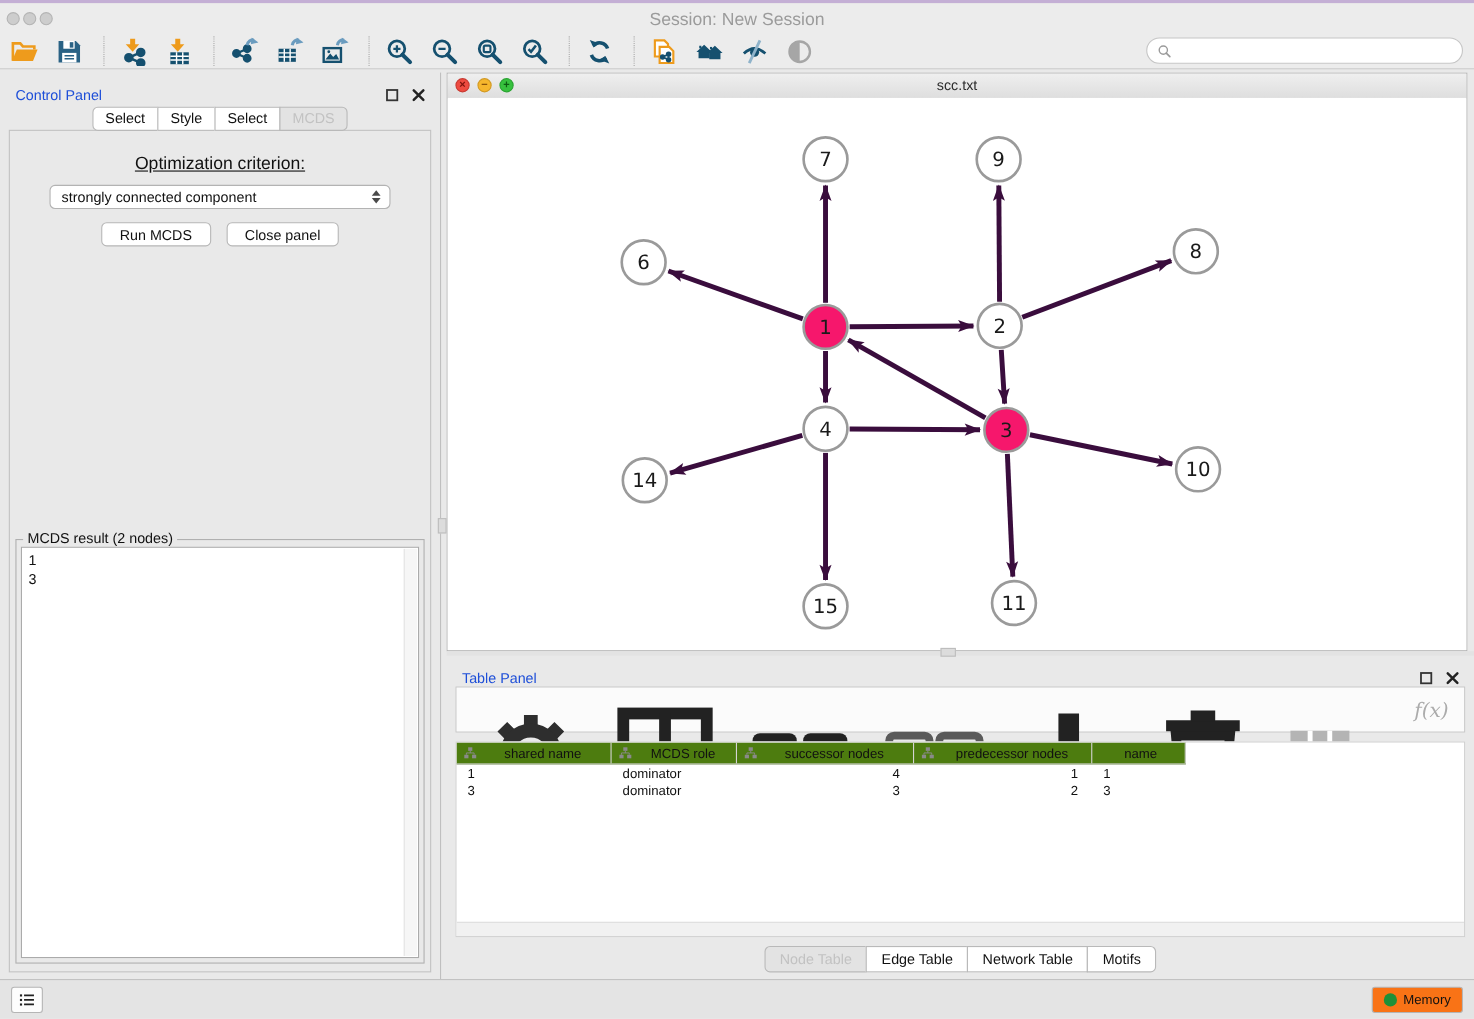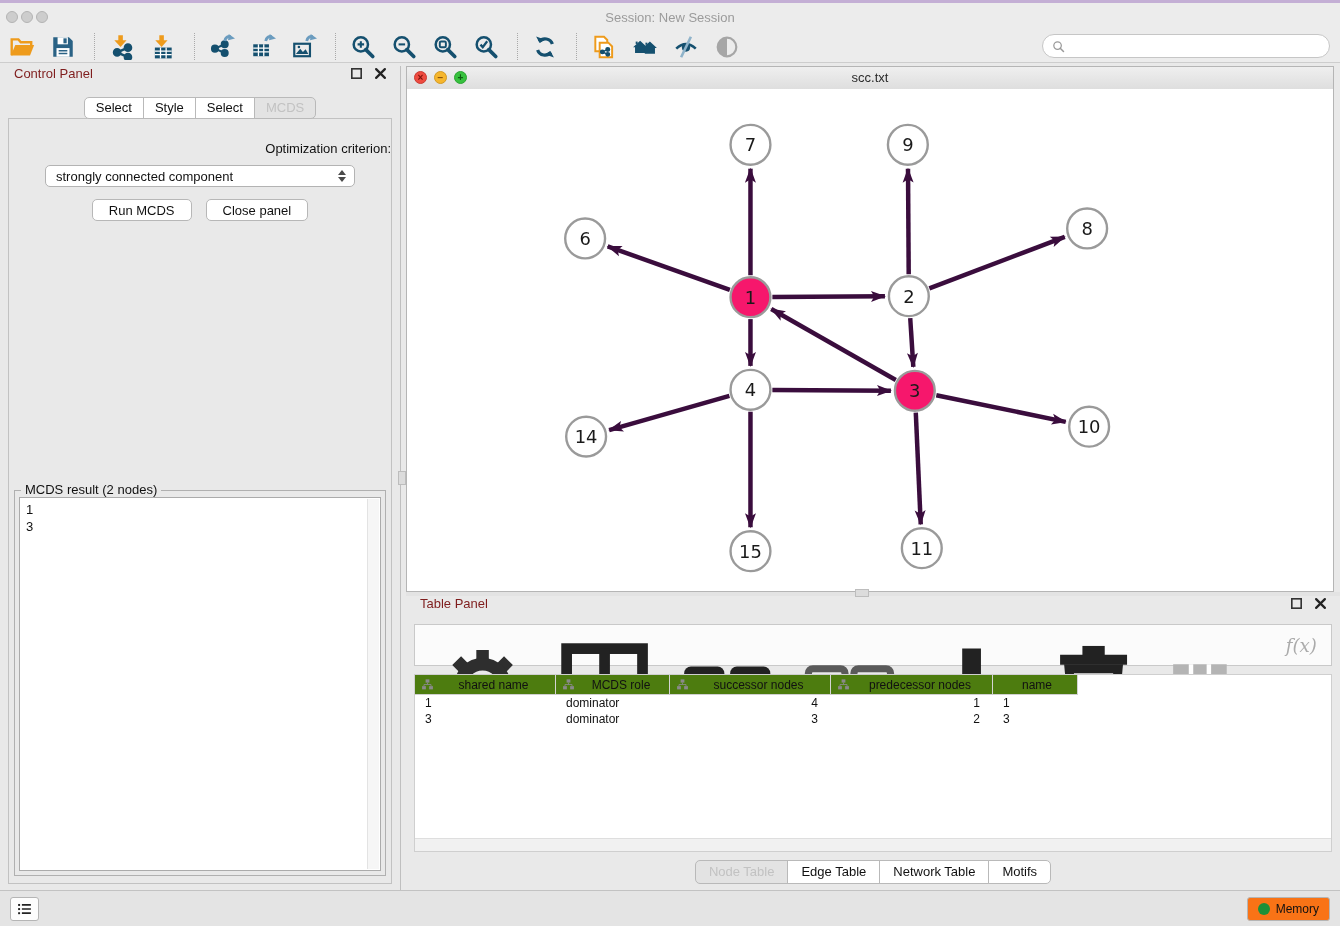--- a/index.html
+++ b/index.html
@@ -3,48 +3,48 @@
 <meta charset="utf-8">
 <style>
   html,body{margin:0;padding:0;}
   body{width:1340px;height:926px;position:relative;background:#e9e9e9;
        font-family:"Liberation Sans",sans-serif;overflow:hidden;color:#111;}
   
   .top-strip{position:absolute;top:0;left:0;right:0;height:3px;background:#c4afd5;}
   .titlebar{position:absolute;top:3px;left:0;right:0;height:27px;background:#ececec;}
   .dots{position:absolute;left:6px;top:8px;display:flex;gap:3px;}
   .dot{width:12px;height:12px;border-radius:50%;background:#cdcdcd;border:1px solid #b4b4b4;box-sizing:border-box;}
-  .win-title{position:absolute;left:0;right:0;top:7px;text-align:center;font-size:13px;color:#9b9b9b;}
+  .win-title{position:absolute;left:0;right:0;top:7px;text-align:center;font-size:16px;color:#9b9b9b;}
   .toolbar{position:absolute;top:30px;left:0;right:0;height:33px;background:#ececec;
            border-bottom:1px solid #cdcdcd;display:flex;align-items:center;padding-left:8px;box-sizing:border-box;}
   .tb-btn{width:28px;height:27px;margin-right:13px;background:none;border:none;padding:1px;cursor:default;}
   .tb-btn svg{width:25px;height:25px;display:block;}
   .tb-sep{width:1px;height:27px;margin:0 12px 0 4px;border-left:1px dotted #a9a9a9;}
   .search-wrap{margin-left:auto;margin-right:10px;width:288px;height:24px;background:#fff;
                border:1px solid #c6c6c6;border-radius:13px;display:flex;align-items:center;
                padding:0 8px;box-sizing:border-box;}
   .search-wrap .si{width:15px;height:15px;}
   .search-wrap .si svg{width:15px;height:15px;display:block;}
   .search-input{border:none;outline:none;flex:1;font-size:12px;background:transparent;margin-left:4px;}
   
-  .panel-head{height:28px;display:flex;align-items:flex-start;padding:0 12px 0 14px;font-size:13px;color:#7f1d1d;}
+  .panel-head{height:28px;display:flex;align-items:flex-end;padding:0 12px 0 14px;font-size:13px;color:#1d4ed8;}
   .panel-head .spacer{flex:1;}
   .win-btn{width:15px;height:15px;margin-left:9px;padding:0;border:none;background:none;}
   .win-btn svg{width:13px;height:13px;display:block;}
   
   .control-panel{position:absolute;left:0;top:66px;width:401px;bottom:36px;background:#e9e9e9;
                  border-right:1px solid #bfbfbf;box-sizing:border-box;}
   .cp-tabs{display:flex;justify-content:center;margin-top:3px;position:relative;z-index:2;}
   .cp-tab,.tp-tab{height:20px;line-height:20px;padding:0 11px;font-size:13px;background:#fff;
           border:1px solid #b9b9b9;margin-left:-1px;color:#111;cursor:default;}
   .cp-tab:first-child,.tp-tab:first-child{border-radius:5px 0 0 5px;margin-left:0;}
   .cp-tab:last-child,.tp-tab:last-child{border-radius:0 5px 5px 0;}
   .cp-tab.active,.tp-tab.active{background:#e3e3e3;color:#c2c2c2;}
   .mcds-box{position:absolute;left:8px;right:8px;top:52px;bottom:6px;border:1px solid #c2c2c2;}
-  .opt-label{text-align:right;margin-top:22px;font-size:13px;}
+  .opt-label{text-align:center;margin-top:22px;font-size:16px;text-decoration:underline;}
   .mac-select{margin:9px auto 0;width:310px;height:22px;background:#fff;border:1px solid #b3b3b3;
               border-radius:5px;display:flex;align-items:center;font-size:13px;padding:0 5px 0 10px;box-sizing:border-box;}
   .mac-select .val{flex:1;}
   .stepper{display:flex;flex-direction:column;align-items:center;gap:2px;width:14px;}
   .stepper .up{width:0;height:0;border-left:4px solid transparent;border-right:4px solid transparent;border-bottom:5px solid #4a4a4a;}
   .stepper .down{width:0;height:0;border-left:4px solid transparent;border-right:4px solid transparent;border-top:5px solid #4a4a4a;}
   .btn-row{display:flex;justify-content:center;gap:14px;margin-top:12px;}
   .mac-btn{height:22px;padding:0 16px;background:#fff;border:1px solid #b7b7b7;border-radius:5px;font-size:13px;color:#111;}
   .fs{position:absolute;left:14px;right:14px;top:424px;bottom:14px;border:1px solid #b0b0b0;}
   .fs-legend{position:absolute;top:-9px;left:6px;background:#e9e9e9;padding:0 4px;font-size:13px;}

